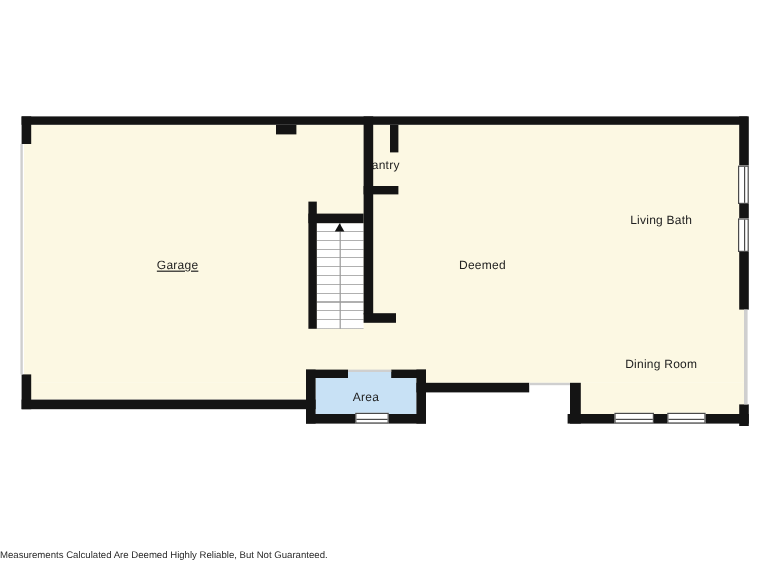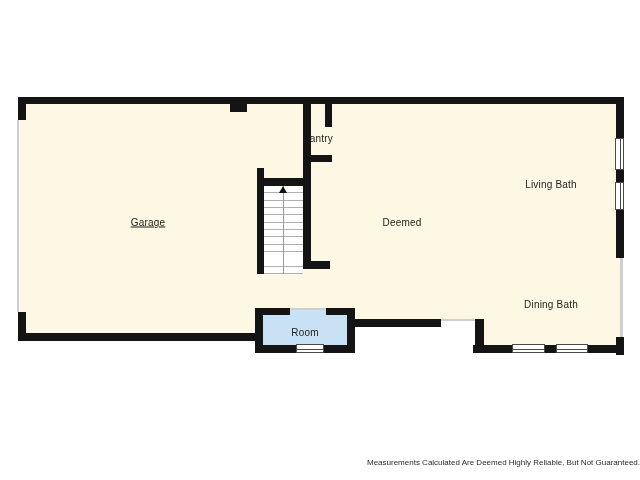--- a/index.html
+++ b/index.html
@@ -13,21 +13,21 @@
   .roomlabel{z-index:3;font-size:10px;color:#222;white-space:nowrap;
              transform:translate(-50%,-50%);letter-spacing:.2px;}
   .stairs{z-index:2;background:#ffffff;
           background-image:repeating-linear-gradient(to bottom,transparent 0px,transparent 6.4px,#b0b0b0 6.4px,#b0b0b0 7.35px);}
   .stair-center{position:absolute;left:19px;top:0;width:1px;height:100%;background:#9a9a9a;}
   .stair-arrow{position:absolute;left:15px;top:0;width:0;height:0;z-index:3;
                border-left:4px solid transparent;border-right:4px solid transparent;border-bottom:7px solid #111;}
   .win{z-index:5;background:#ffffff;border:1px solid #4a4a4a;box-sizing:border-box;}
   .win-v .pane{position:absolute;left:50%;top:0;width:1px;height:100%;background:#4a4a4a;}
   .win-h .pane{position:absolute;top:50%;left:0;height:1px;width:100%;background:#4a4a4a;}
-  #disclaimer{position:absolute;left:0;top:458px;width:640px;text-align:right;
+  #disclaimer{position:absolute;left:0;top:458px;width:640px;text-align:left;
               font-size:8px;color:#2a2a2a;z-index:6;}
 </style>
 </head>
 <body>
 
 <div id="canvas">
 
   <div class="abs floor" style="left:20px;top:104px;width:600px;height:215px;"></div>
   <div class="abs floor" style="left:20px;top:319px;width:243px;height:14px;"></div>
   <div class="abs floor" style="left:475px;top:319px;width:146px;height:26px;"></div>
@@ -35,22 +35,22 @@
 
   <div class="abs stairs" style="left:264px;top:186px;width:39px;height:88px;">
     <div class="stair-center"></div>
     <div class="stair-arrow"></div>
   </div>
 
   <div class="abs roomlabel" style="left:148px;top:222px;text-decoration:underline;">Garage</div>
   <div class="abs roomlabel" style="left:318px;top:138px;">Pantry</div>
   <div class="abs roomlabel" style="left:402px;top:222px;">Deemed</div>
   <div class="abs roomlabel" style="left:551px;top:184px;">Living Bath</div>
-  <div class="abs roomlabel" style="left:551px;top:304px;">Dining Bath</div>
-  <div class="abs roomlabel" style="left:305px;top:332px;">Room</div>
+  <div class="abs roomlabel" style="left:551px;top:304px;">Dining Room</div>
+  <div class="abs roomlabel" style="left:305px;top:332px;">Area</div>
 
   <div class="abs wall" style="left:18px;top:97px;width:605px;height:7px;"></div>
   <div class="abs wall" style="left:18px;top:97px;width:8px;height:23px;"></div>
   <div class="abs wall" style="left:18px;top:312px;width:8px;height:29px;"></div>
   <div class="abs wall" style="left:18px;top:333px;width:245px;height:8px;"></div>
   <div class="abs wall" style="left:616px;top:97px;width:8px;height:41px;"></div>
   <div class="abs wall" style="left:616px;top:170px;width:8px;height:12px;"></div>
   <div class="abs wall" style="left:616px;top:210px;width:8px;height:48px;"></div>
   <div class="abs wall" style="left:616px;top:337px;width:8px;height:18px;"></div>
   <div class="abs wall" style="left:473px;top:345px;width:151px;height:8px;"></div>

